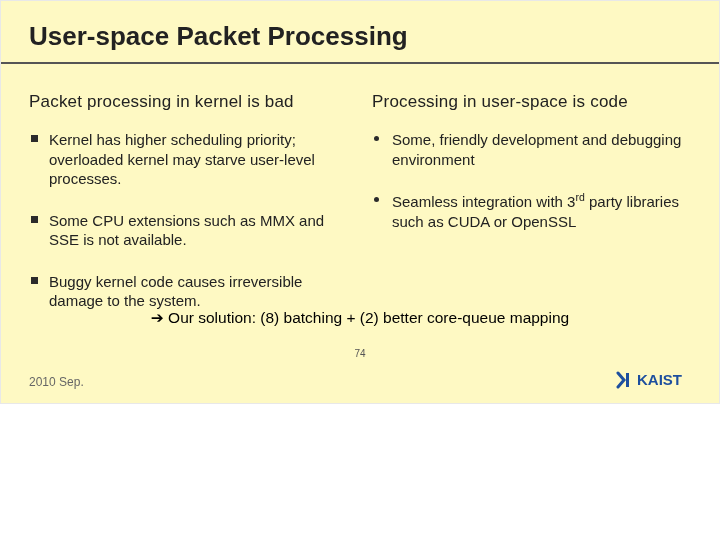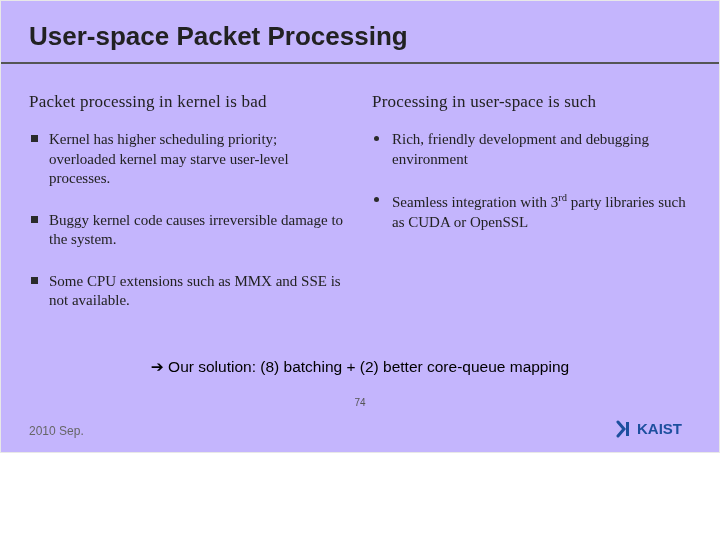--- a/index.html
+++ b/index.html
@@ -1,40 +1,40 @@
 <!DOCTYPE html>
 <html><head>
 <meta charset="utf-8">
 <style>
   * { margin: 0; padding: 0; box-sizing: border-box; }
   html, body { width: 720px; height: 540px; font-family: Arial, Helvetica, sans-serif; background: #fff; }
   .canvas {
     width: 720px;
-    height: 453px;
-    background: #c4b5fd;
+    height: 404px;
+    background: #fef9c3;
     position: relative;
     border: 1px solid #e8e8e8;
   }
   .title {
     font-size: 26px;
     font-weight: bold;
     color: #222;
     padding: 20px 0 0 28px;
   }
   .hr {
     height: 2px;
     background: #555;
     margin-top: 10px;
   }
   .cols {
     display: flex;
     padding: 28px 28px 0 28px;
     gap: 24px;
   }
-  .col { flex: 1; font-family: Liberation Serif, serif; }
+  .col { flex: 1; }
   .col-title {
     font-size: 17px;
     color: #222;
     padding-bottom: 18px;
     letter-spacing: 0.2px;
   }
   ul.bullets { list-style: none; }
   ul.bullets li {
     position: relative;
     font-size: 15px;
@@ -105,28 +105,28 @@
 <div class="canvas">
 
   <div class="title">User-space Packet Processing</div>
   <div class="hr"></div>
 
   <div class="cols">
     <div class="col">
       <div class="col-title">Packet processing in kernel is bad</div>
       <ul class="bullets sq">
         <li>Kernel has higher scheduling priority; overloaded kernel may starve user-level processes.</li>
+        <li>Some CPU extensions such as MMX and SSE is not available.</li>
         <li>Buggy kernel code causes irreversible damage to the system.</li>
-        <li>Some CPU extensions such as MMX and SSE is not available.</li>
       </ul>
     </div>
     <div class="col">
-      <div class="col-title">Processing in user-space is such</div>
+      <div class="col-title">Processing in user-space is code</div>
       <ul class="bullets dot">
-        <li><span>Rich, friendly development and debugging environment</span></li>
+        <li><span>Some, friendly development and debugging environment</span></li>
         <li><span>Seamless integration with 3</span><span class="sup">rd</span><span> party libraries such as CUDA or OpenSSL</span></li>
       </ul>
     </div>
   </div>
 
   <div class="summary">
     <div>
       <span class="arrow">➔</span><span> Our solution: (8) batching + (2) better core-queue mapping</span>
     </div>
   </div>

